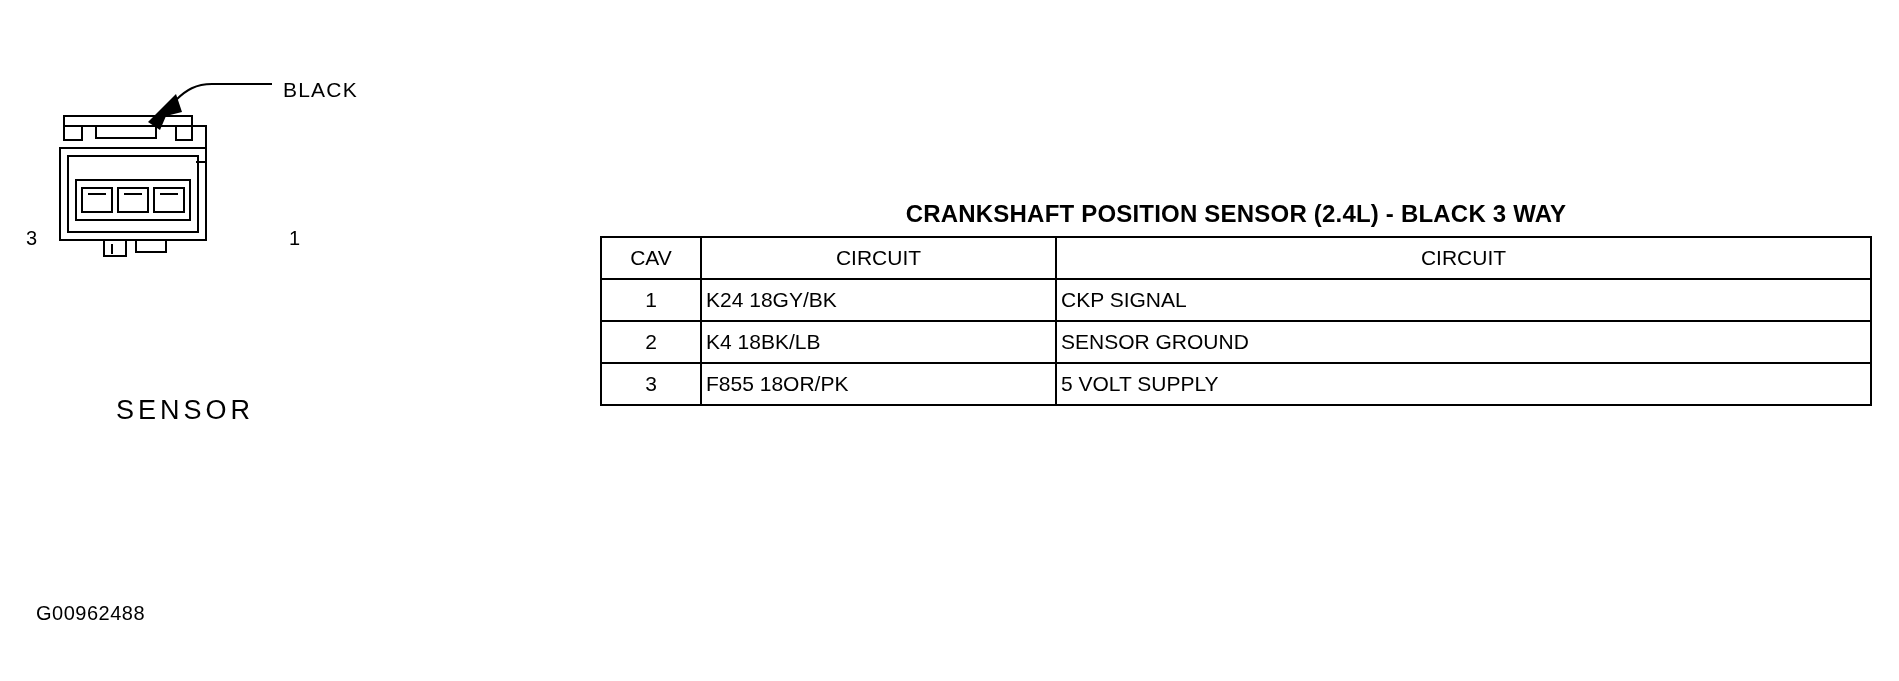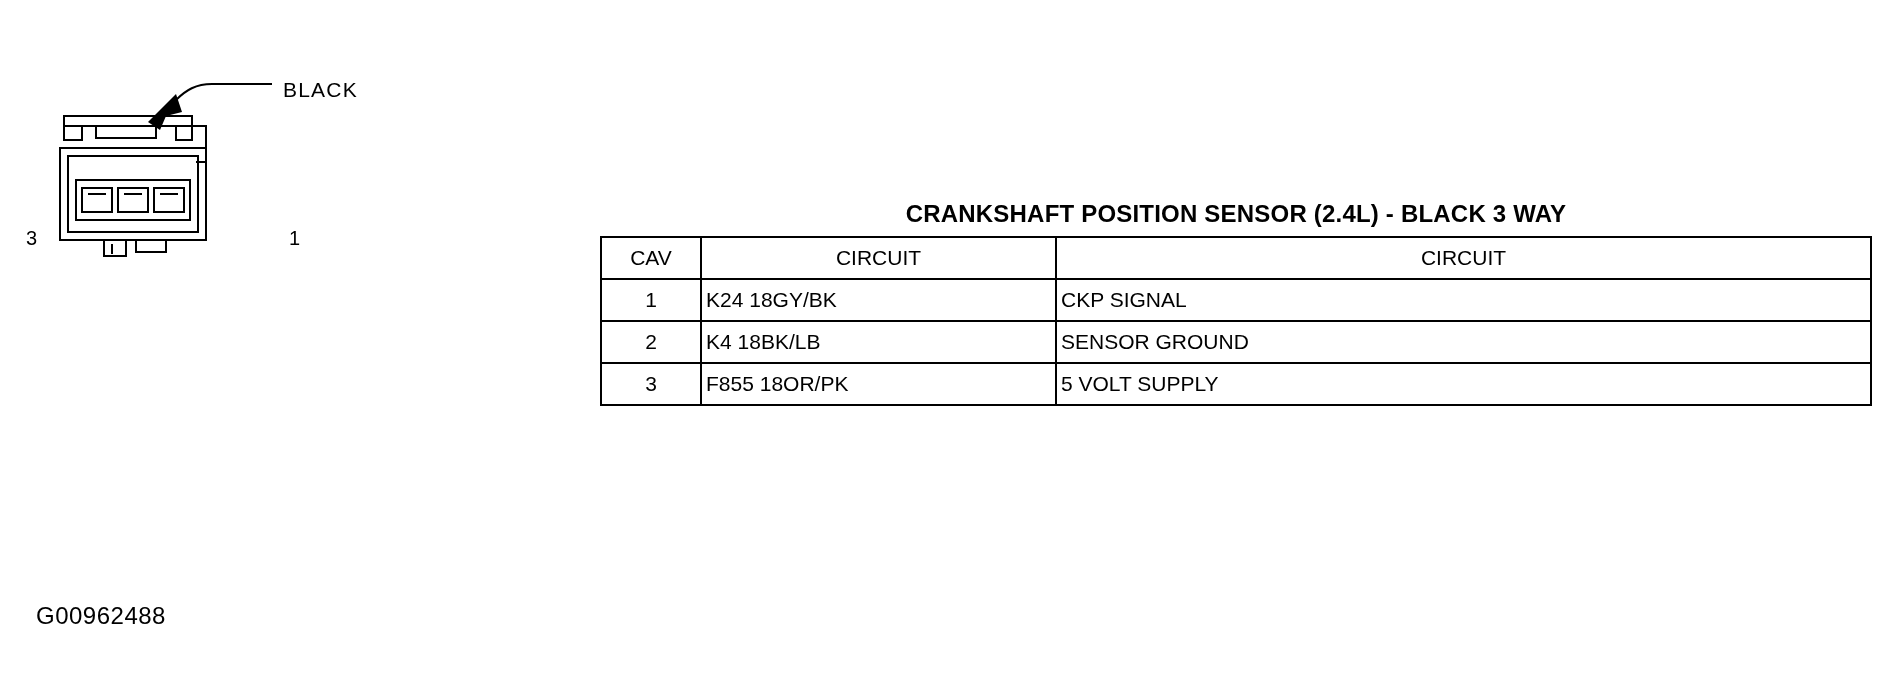--- a/index.html
+++ b/index.html
@@ -52,21 +52,21 @@
     line-height: 47px;
     letter-spacing: 4px;
     font-family: "Liberation Sans", sans-serif;
   }
   .sensor-caption .line-tight { letter-spacing: 2px; }
 
   .figure-id {
     position: absolute;
     left: 36px;
     top: 590px;
-    font-size: 24px;
+    font-size: 20px;
     letter-spacing: 0.5px;
     font-family: "Liberation Sans", sans-serif;
   }
 
   
   #table-block {
     position: absolute;
     left: 600px;
     top: 200px;
     width: 1272px;
@@ -133,20 +133,21 @@
     <rect x="104" y="228" width="22" height="16" fill="none" stroke="#000" stroke-width="2"></rect>
     <rect x="136" y="228" width="30" height="12" fill="none" stroke="#000" stroke-width="2"></rect>
     <line x1="112" y1="232" x2="112" y2="242" stroke="#000" stroke-width="2"></line>
   </svg>
 
   <span class="callout-label">BLACK</span>
   <span class="pin-num left">3</span>
   <span class="pin-num right">1</span>
 
   <div class="sensor-caption">
+    <div>SENSOR</div>
   </div>
 
   <span class="figure-id">G00962488</span>
 </div>
 
 <div id="table-block">
   <div id="table-title">CRANKSHAFT POSITION SENSOR (2.4L) - BLACK 3 WAY</div>
 
   <table id="cav-table">
     <thead>

